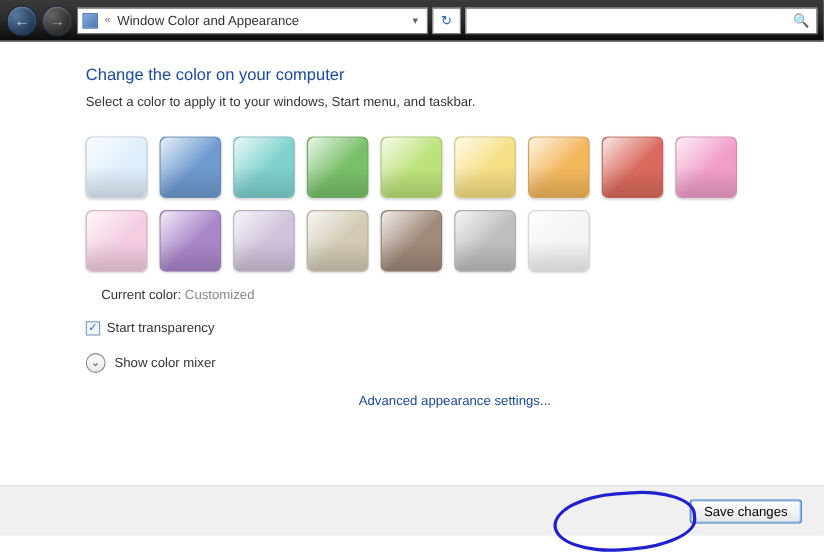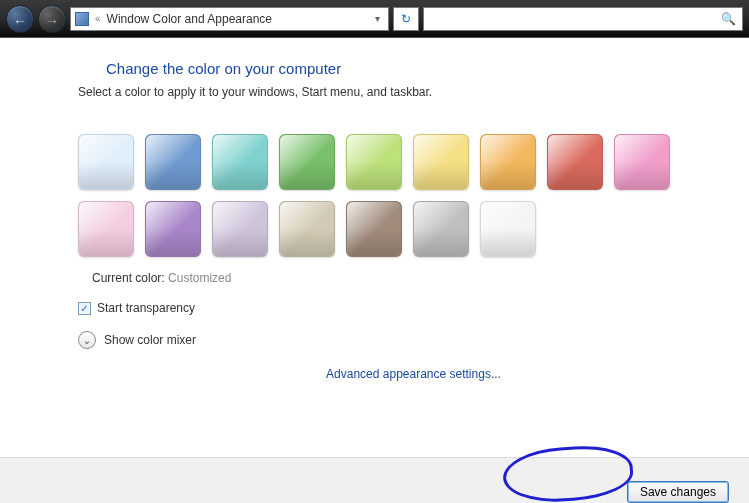--- a/index.html
+++ b/index.html
@@ -32,22 +32,22 @@
     display:flex; align-items:center; justify-content:center; color:#2a6ac0; font-size:12px; cursor:pointer;
   }
   .searchbox {
     width: 320px; height:24px; background:#fff; border:1px solid #7a7a7a;
     display:flex; align-items:center; padding:0 6px; font-size:12px; color:#888; font-style:italic;
   }
   .searchbox .mag { margin-left:auto; color:#2a6ac0; font-style:normal; cursor:pointer; }
 
   
   .content { padding: 22px 0 0 78px; color:#333; }
-  h1 { font-size: 15px; font-weight: normal; color: #1a4aa0; margin-bottom: 8px; margin-left: 28px; }
-  .subtext { font-size: 12px; color:#333; margin-bottom: 35px; }
+  h1 { font-size: 15px; font-weight: normal; color: #1a4aa0; margin-bottom: 8px; }
+  .subtext { font-size: 12px; color:#333; margin-bottom: 25px; }
 
   .swatch-grid { display:flex; flex-wrap:wrap; gap:11px 11px; width: 612px; margin-bottom:14px; }
   .swatch {
     width: 56px; height: 56px; border-radius: 6px; border: 1px solid rgba(0,0,0,0.12);
     position:relative; cursor:pointer; box-shadow: 0 1px 2px rgba(0,0,0,.15);
   }
   .swatch::before {
     content:""; position:absolute; inset:0; border-radius:6px;
     background: linear-gradient(135deg, rgba(255,255,255,.85) 0%, rgba(255,255,255,0) 55%);
   }
@@ -67,23 +67,23 @@
   .slider-track { width: 260px; height:3px; background:#ccc; position:relative; border-radius:2px; }
   .slider-thumb { position:absolute; top:-8px; left:4px; width:10px; height:18px; background:linear-gradient(#fdfdfd,#e3e3e3); border:1px solid #8a8a8a; border-radius:2px; cursor:pointer; }
 
   .mixer-row { display:flex; align-items:center; gap:8px; font-size:12px; margin-bottom:18px; cursor:pointer; }
   .chev-circle { width:18px; height:18px; border-radius:50%; border:1px solid #8a8a8a; background:linear-gradient(#fff,#e8e8e8); display:flex; align-items:center; justify-content:center; font-size:10px; color:#555; }
 
   .link { color:#1a4aa0; font-size:12px; cursor:pointer;text-align:center; }
 
   
   .footer {
-    position:absolute; bottom:0; left:0; right:0; height:46px;
+    position:absolute; bottom:16px; left:0; right:0; height:46px;
     background:#f0f0f0; border-top:1px solid #ddd;
-    display:flex; align-items:flex-end; justify-content:flex-end; padding-right:20px; gap:10px;
+    display:flex; align-items:center; justify-content:flex-end; padding-right:20px; gap:10px;
   }
   .btn {
     min-width:84px; height:22px; padding:0 12px; font-size:12px;
     border:1px solid #8a8a8a; border-radius:3px;
     background:linear-gradient(#fdfdfd,#e6e6e6); cursor:pointer;
     display:flex; align-items:center; justify-content:center;
   }
   .btn.primary { border-color:#3a78c0; box-shadow: 0 0 0 1px #8ab6e8 inset; }
 
   

